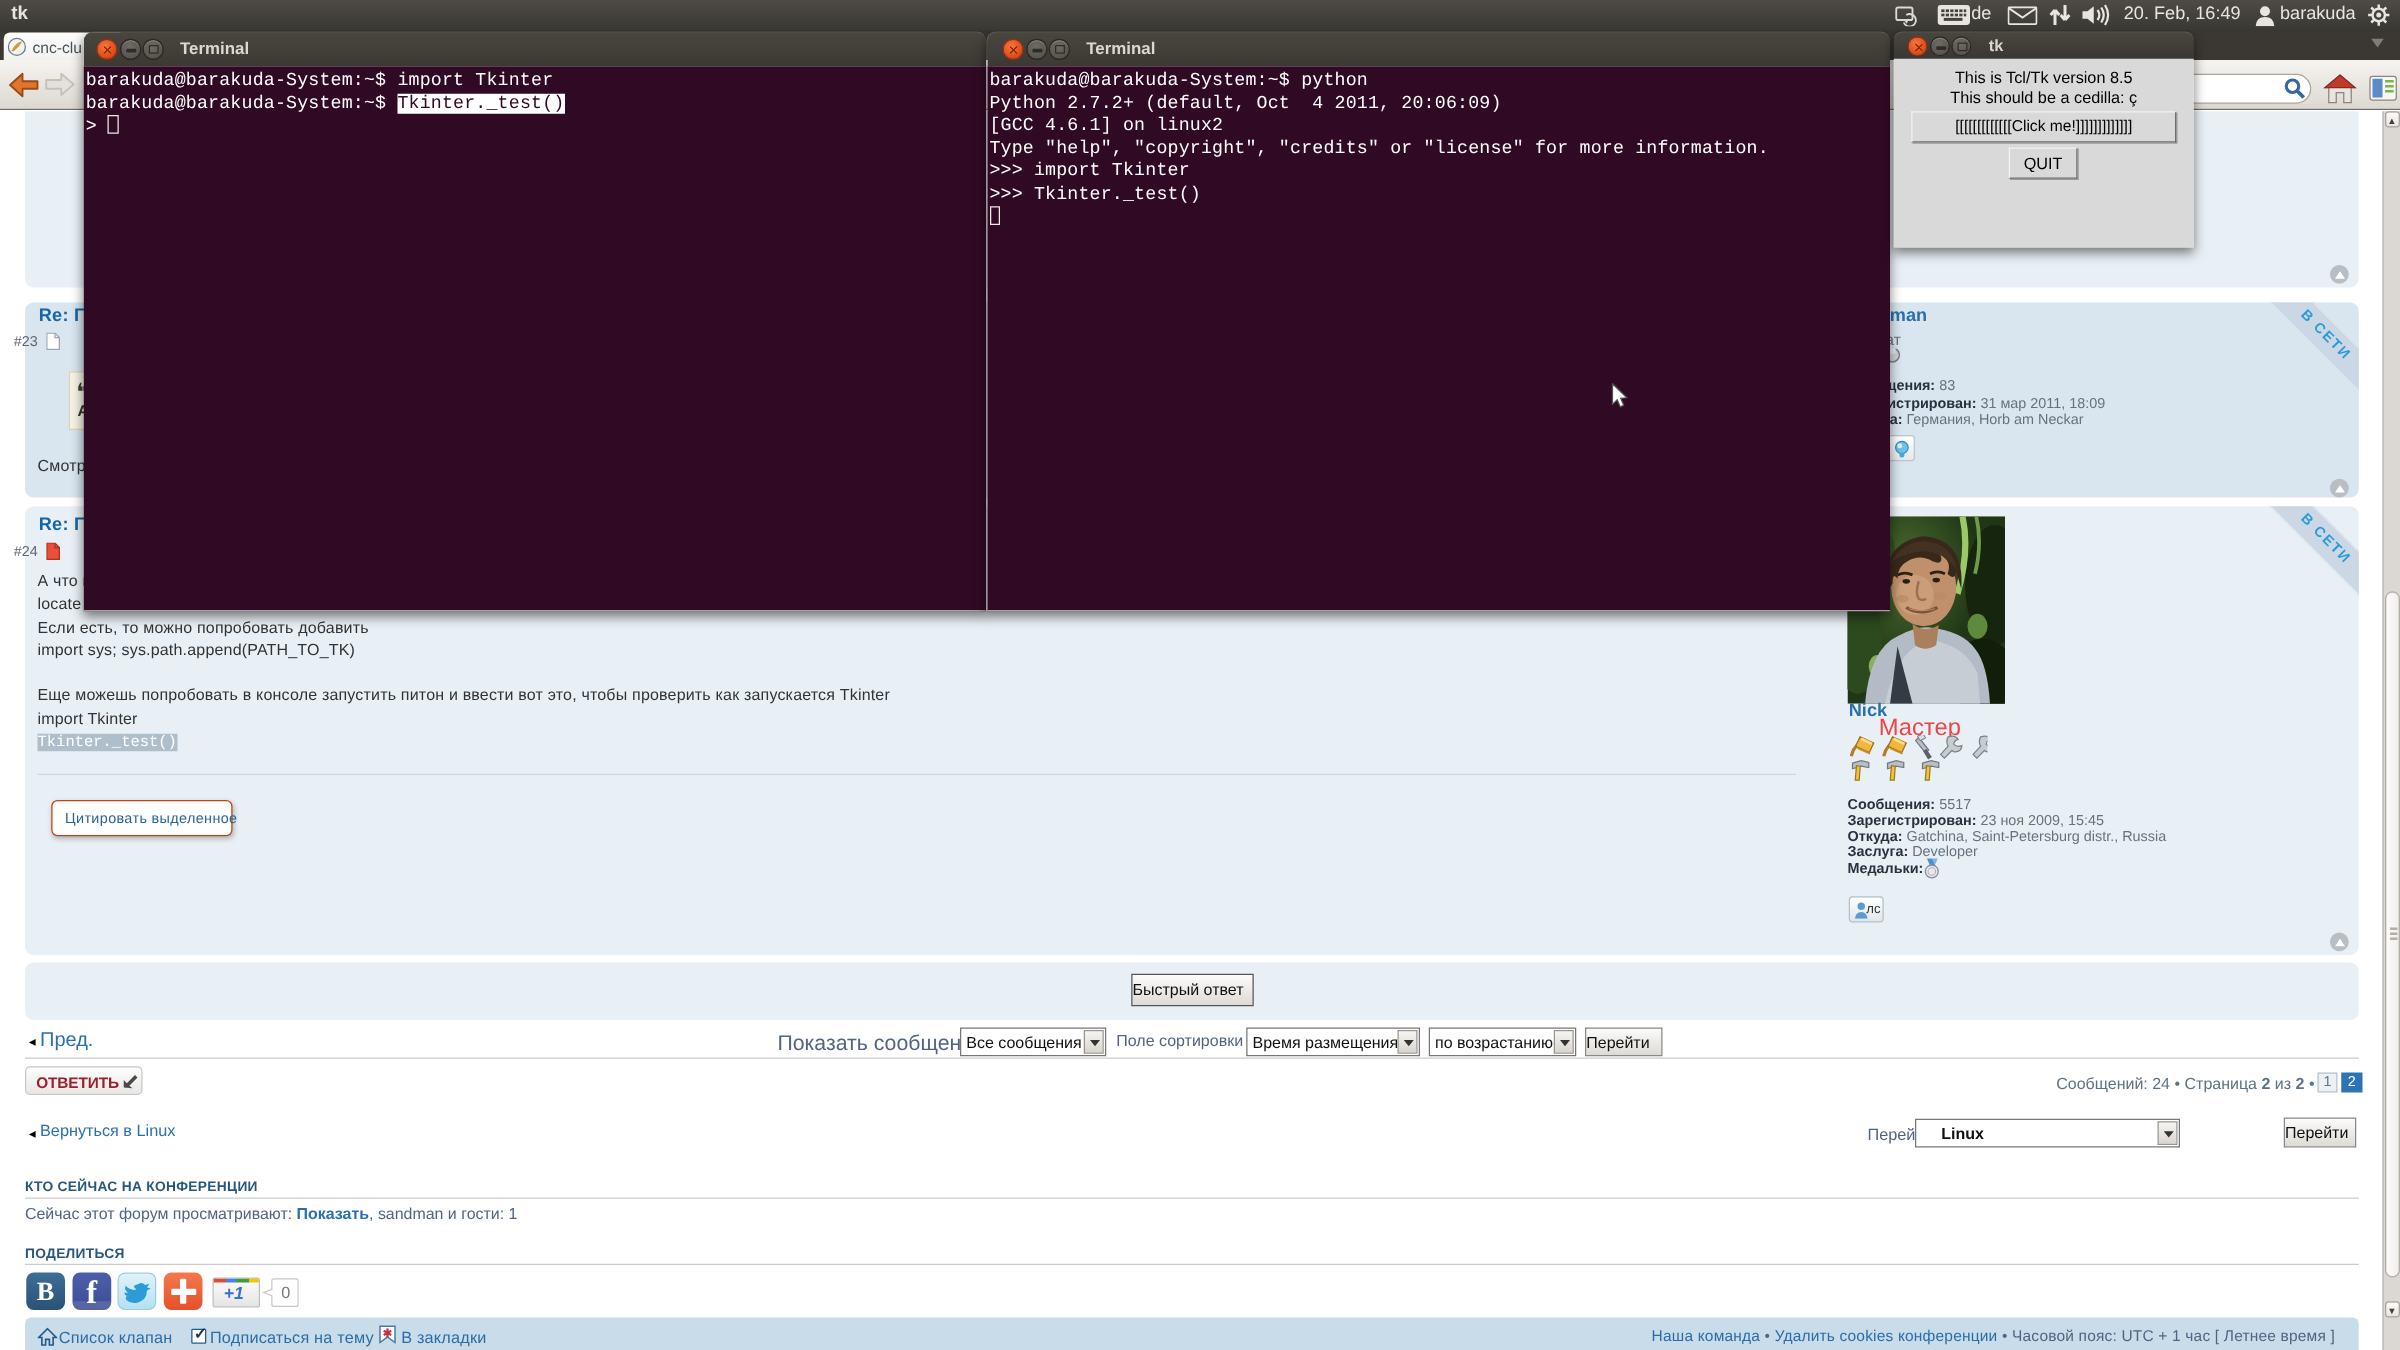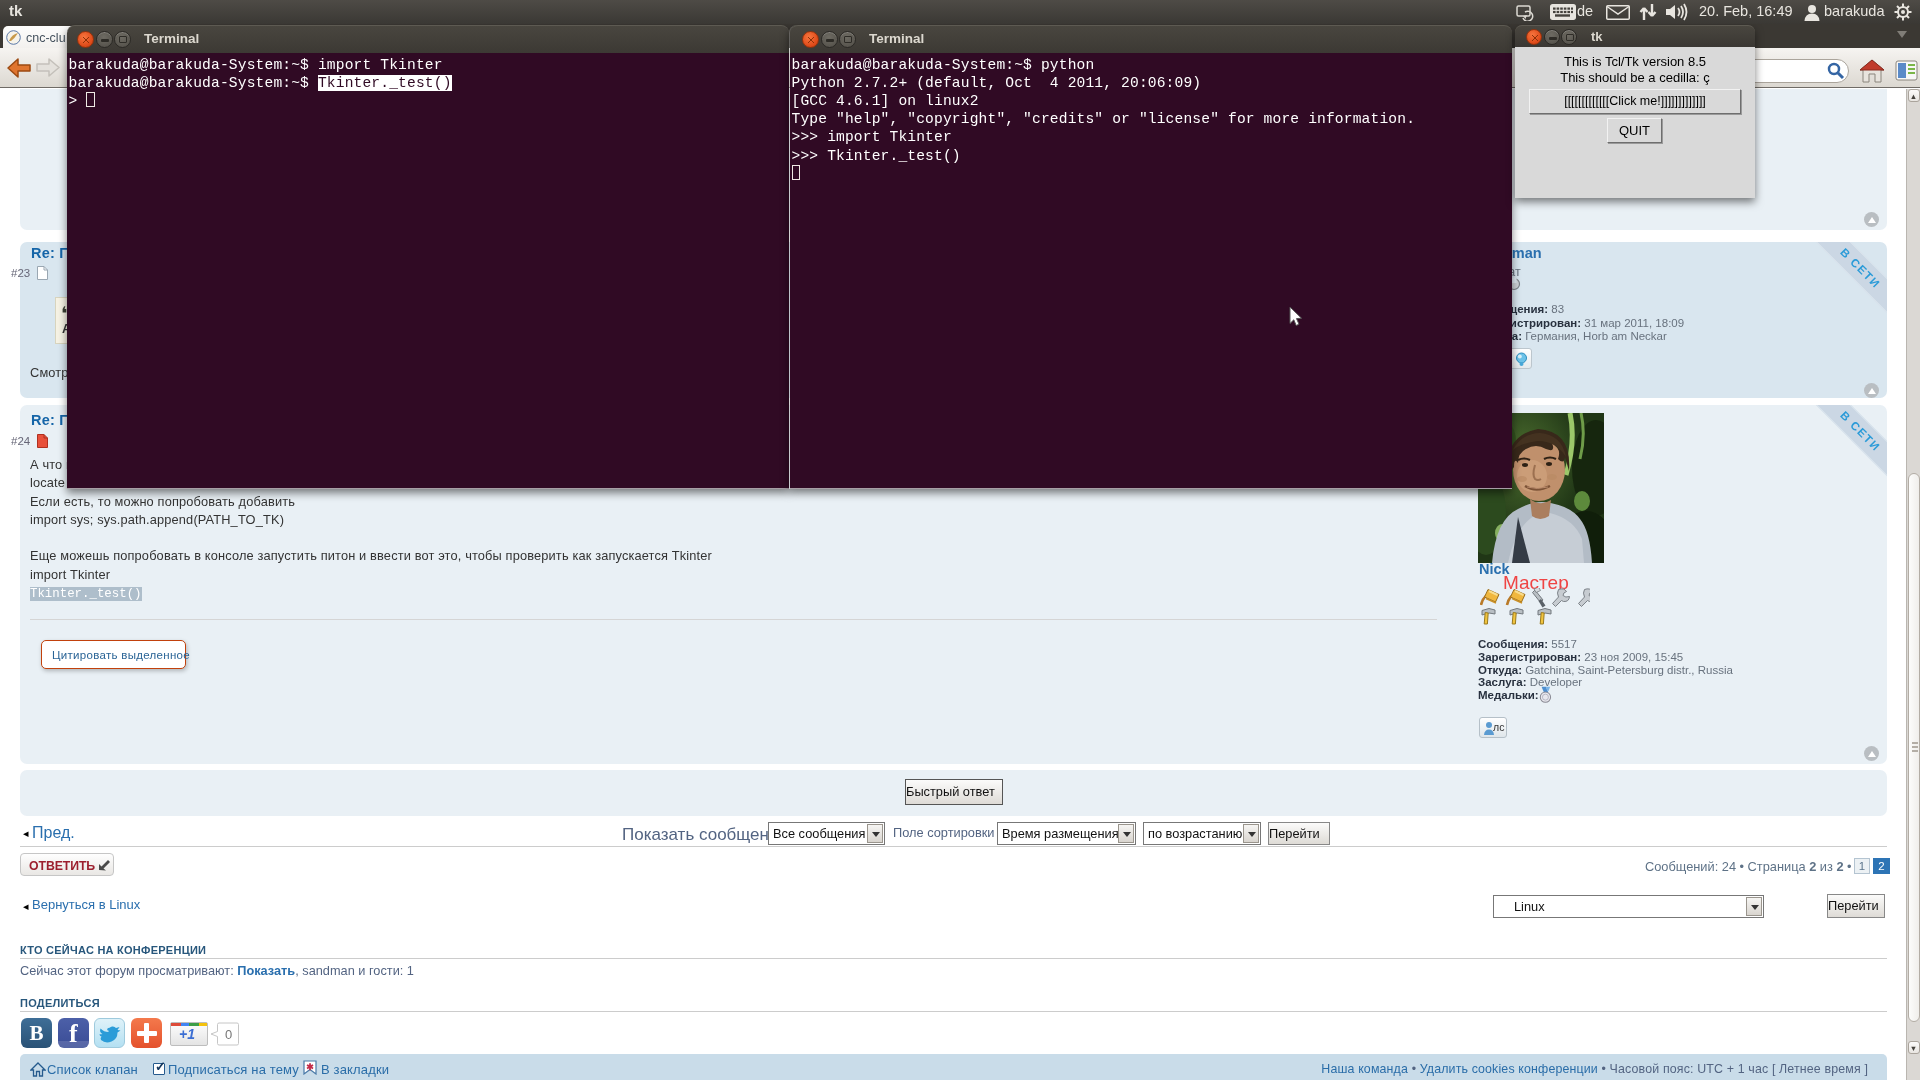--- a/index.html
+++ b/index.html
@@ -264,21 +264,21 @@
       <path d="M2 11 L2 5 L4.5 7.5 L11 1 L13 3 L6.5 9.5 L9 11.5 Z" fill="#4a4a4a" transform="rotate(0 7 6)"></path>
     </svg>
     </div>
     <div class="abs" style="left:1645px; top:859px; font-size:12.8px; color:#5e7287;">Сообщений: 24 • Страница <b>2</b> из <b>2</b> •</div>
     <div class="abs" style="left:1854px; top:858px; width:16px; height:16px; border:1px solid #b4c4d1; background:#ecf1f4; font-size:11.5px; color:#5c758c; text-align:center; line-height:15px;">1</div>
     <div class="abs" style="left:1873px; top:858px; width:17px; height:16px; background:#2d74b5; font-size:11.5px; color:#fff; text-align:center; line-height:16px;">2</div>
 
     <div class="abs" style="left:23px; top:900px; color:#000; font-size:11px;">◂</div>
     <div class="abs" style="left:32px; top:897px; font-size:13px;"><a class="lnk">Вернуться в Linux</a></div>
     <div class="abs" style="left:1494px; top:900px; font-size:13px; color:#536482;">Перейти:</div>
-    <div class="fx" style="left:1493px; top:895px; width:271px;">
+    <div class="fx" style="left:1532px; top:895px; width:212px;font-weight:bold;">
         <span class="txt" style="left:20px;">Linux</span>
         <span class="arr"></span>
       </div>
     <div class="gtkbtn" style="left:1827px; top:894px; width:58px; height:24px; line-height:22px;">Перейти</div>
 
     <div class="abs" style="left:20px; top:944px; font-size:11px; font-weight:bold; color:#28577c; letter-spacing:0.25px;">КТО СЕЙЧАС НА КОНФЕРЕНЦИИ</div>
     <div class="hr" style="top:958px;"></div>
     <div class="abs" style="left:20px; top:963px; font-size:12.75px; color:#536482; letter-spacing:0;">Сейчас этот форум просматривают: <a class="lnk" style="font-weight:bold;">Показать</a>, sandman и гости: 1</div>
 
     <div class="abs" style="left:20px; top:997px; font-size:11px; font-weight:bold; color:#28577c; letter-spacing:0.25px;">ПОДЕЛИТЬСЯ</div>

